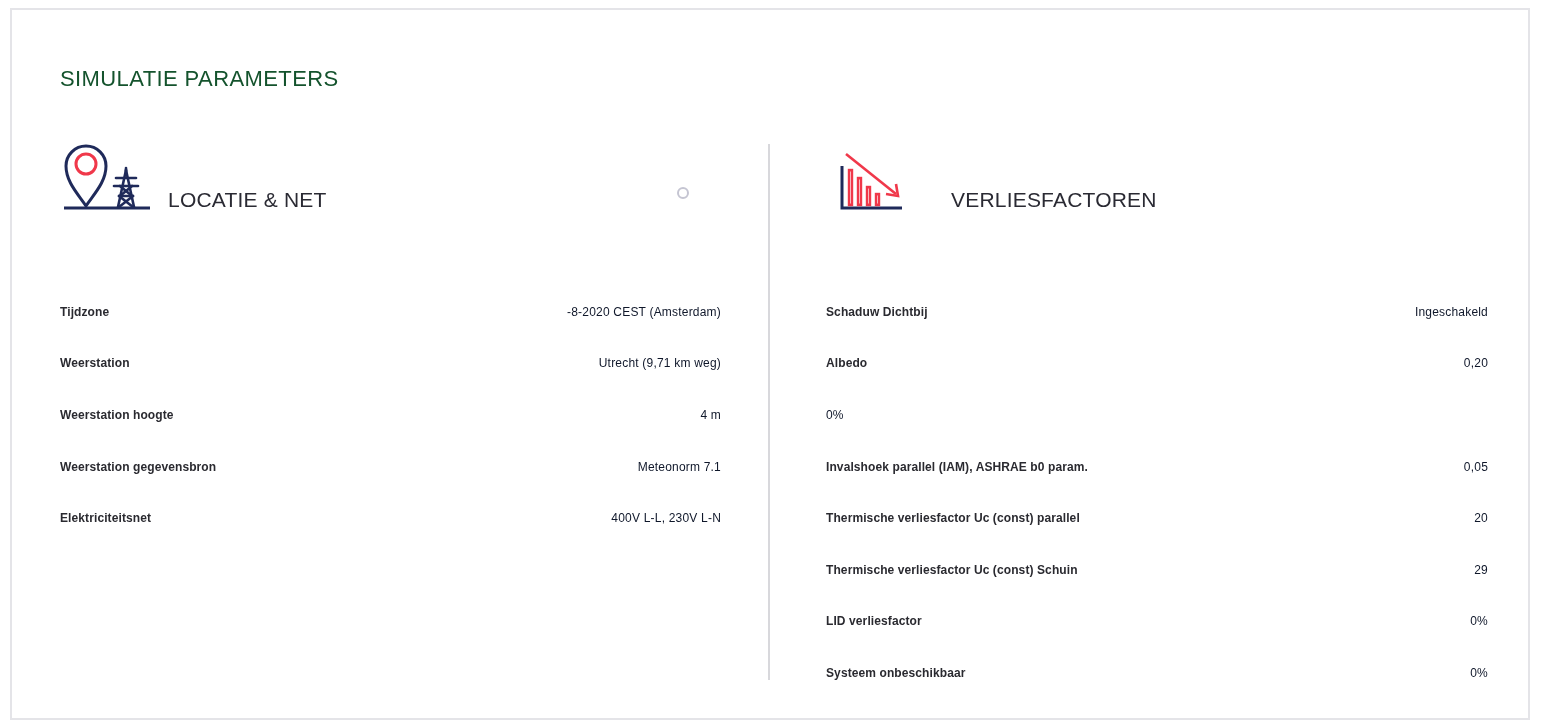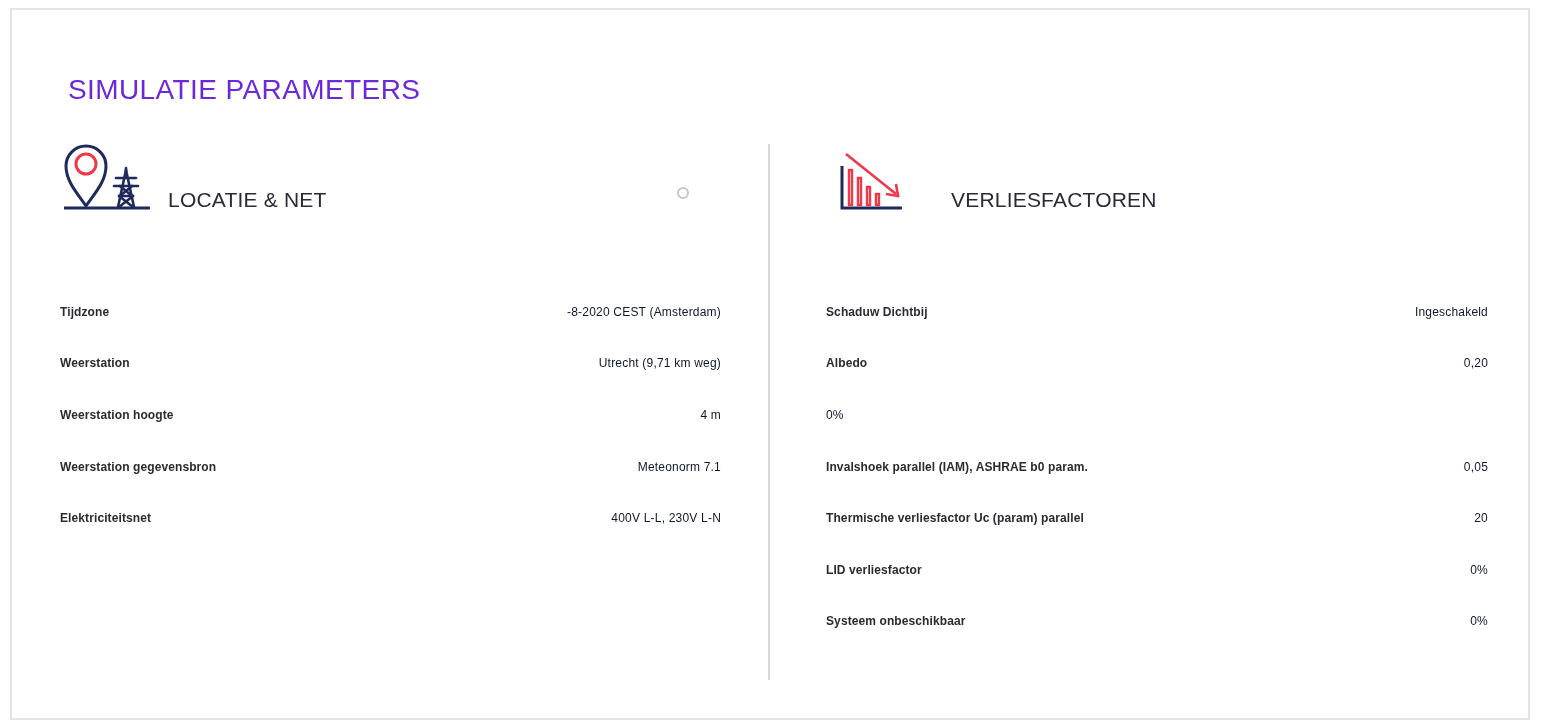--- a/index.html
+++ b/index.html
@@ -19,25 +19,25 @@
       width: 1520px;
       height: 712px;
       border: 2px solid #e4e4e8;
       box-sizing: border-box;
       background: #fff;
     }
     .page-title {
       position: absolute;
       left: 40px;
       top: 48px;
-      font-size: 28px;
+      font-size: 22px;
       letter-spacing: 0.4px;
-      color: #6d28d9;
+      color: #14532d;
       font-weight: normal;
-      margin: 16px;
+      margin: 8px;
     }
     .divider {
       position: absolute;
       left: 756px;
       top: 134px;
       width: 2px;
       height: 536px;
       background: #d8d8dc;
     }
     .section {
@@ -194,22 +194,26 @@
         <span class="value">0,20</span>
       </div>
       <div class="row">
         <span class="value">0%</span>
       </div>
       <div class="row">
         <span class="label">Invalshoek parallel (IAM), ASHRAE b0 param.</span>
         <span class="value">0,05</span>
       </div>
       <div class="row">
-        <span class="label">Thermische verliesfactor Uc (param) parallel</span>
+        <span class="label">Thermische verliesfactor Uc (const) parallel</span>
         <span class="value">20</span>
+      </div>
+      <div class="row">
+        <span class="label">Thermische verliesfactor Uc (const) Schuin</span>
+        <span class="value">29</span>
       </div>
       <div class="row">
         <span class="label">LID verliesfactor</span>
         <span class="value">0%</span>
       </div>
       <div class="row">
         <span class="label">Systeem onbeschikbaar</span>
         <span class="value">0%</span>
       </div>
     </div>

